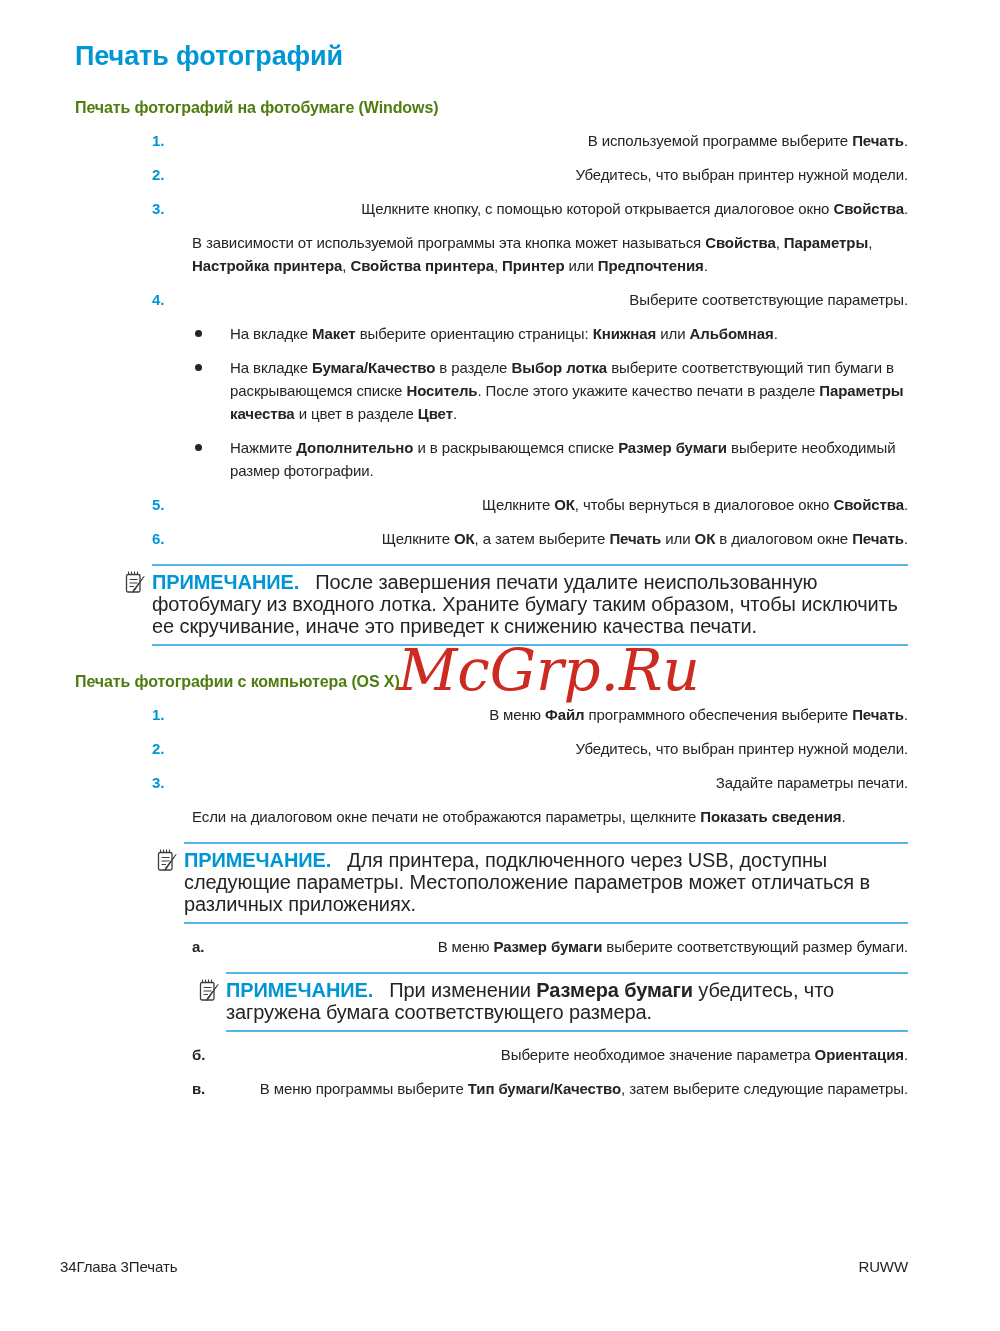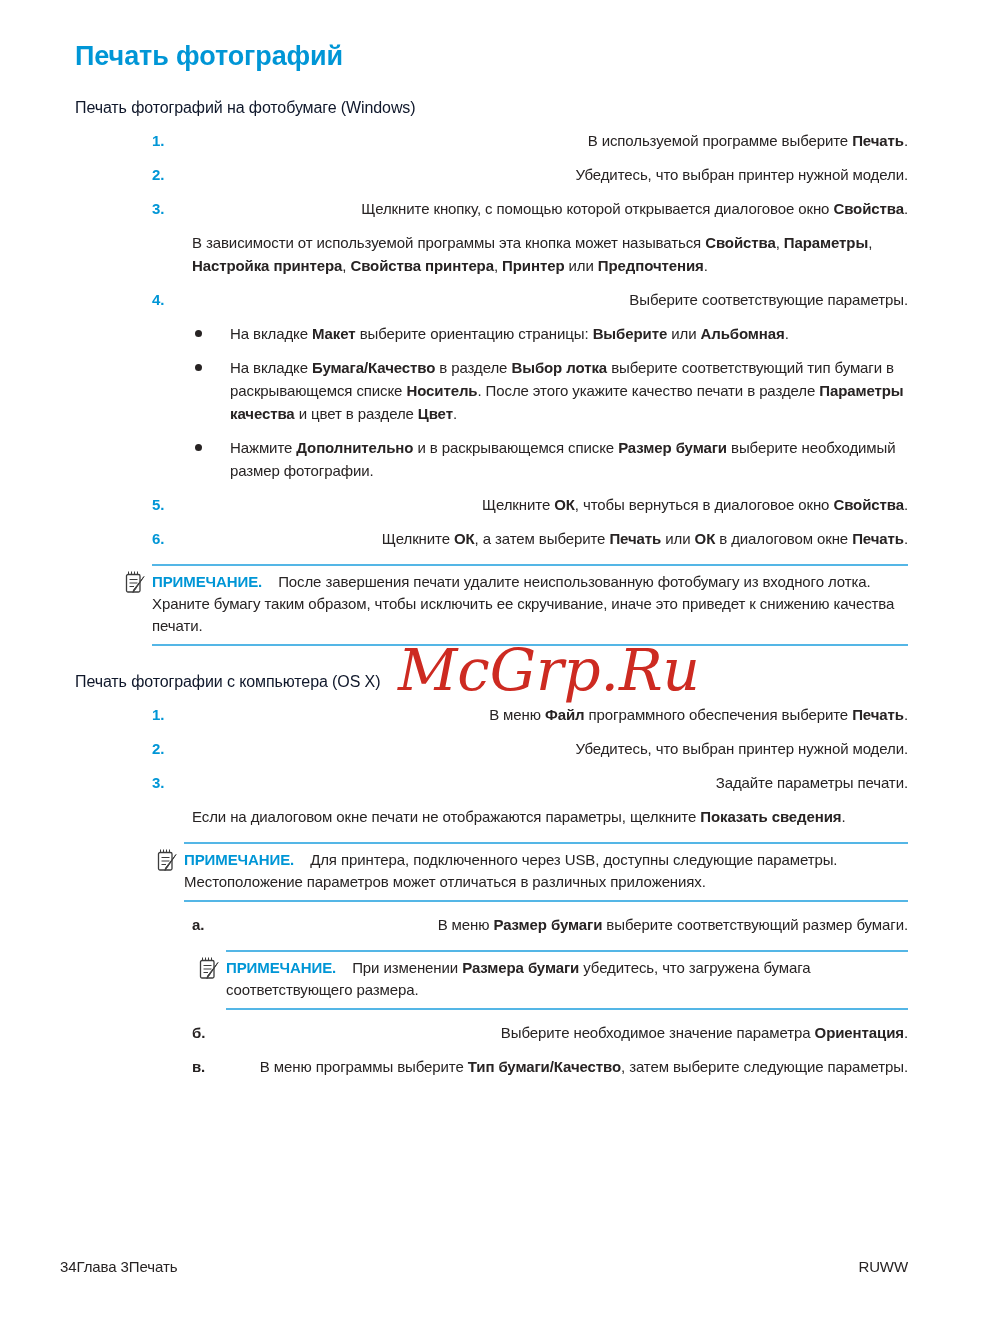--- a/index.html
+++ b/index.html
@@ -6,21 +6,21 @@
   html,body { background:#ffffff; }
   .page {
     position:relative; width:1000px; height:1331px; margin:0 auto;
     background:#ffffff; overflow:hidden;
     font-family:"Liberation Sans", sans-serif;
     color:#272323; letter-spacing:-0.1px;
   }
   .content { position:absolute; top:0; left:0; right:0; }
 
   .h1 { margin:40px 95px 0 75px; font-size:27px; font-weight:bold; color:#0096d6; line-height:32px; }
-  .h2 { margin:26px 95px 0 75px; font-size:16px; font-weight:normal; color:#0f172a; line-height:20px; }
+  .h2 { margin:26px 95px 0 75px; font-size:16px; font-weight:bold; color:#4d7c0f; line-height:20px; }
 
   .p      { margin:18px 92px 0 152px; font-size:15px; line-height:23px; }
   .sub-p  { margin:11px 92px 0 192px; font-size:15px; line-height:23px; }
 
   .li { display:flex; margin:11px 92px 0 152px; font-size:15px; line-height:23px; }
   .li .marker { flex:none; width:40px; font-weight:bold; color:#0096d6; }
   .li.alpha { margin-left:192px; }
   .li.alpha .marker { color:#272323; }
   .li .li-text { flex:1;text-align:right; }
 
@@ -29,21 +29,21 @@
   .bullet-li .dot { display:block; width:7px; height:7px; border-radius:50%; background:#272323; margin-top:8px; }
   .bullet-li .li-text { flex:1; }
 
   .note { display:flex; align-items:flex-start; margin:14px 92px 0 0; }
   .note.l0 { margin-left:124px; }
   .note.l1 { margin-left:156px; }
   .note.l2 { margin-left:198px; }
   .note .icon-col { flex:none; width:28px; padding-top:6px; }
   .note .note-body {
     flex:1; border-top:2px solid #54b6e6; border-bottom:2px solid #54b6e6;
-    padding:5px 0 7px; font-size:15px; line-height:22px;
+    padding:5px 0 7px; font-size:20px; line-height:22px;
   }
   .note .note-label { color:#0096d6; font-weight:bold; margin-right:16px; }
 
   .b { font-weight:bold; }
   .link { color:#45b0e3; text-decoration:underline; cursor:pointer; }
 
   .watermark {
     position:absolute; left:398px; top:636px; z-index:5; pointer-events:none;
     font-size:58px; font-style:italic; font-weight:normal;
     font-family:"DejaVu Serif", serif; color:#cd2a21; white-space:nowrap;
@@ -80,21 +80,21 @@
       </div>
       <p class="sub-p"><span>В зависимости от используемой программы эта кнопка может называться </span><span class="b">Свойства</span><span>, </span><span class="b">Параметры</span><span>, </span><span class="b">Настройка принтера</span><span>, </span><span class="b">Свойства принтера</span><span>, </span><span class="b">Принтер</span><span> или </span><span class="b">Предпочтения</span><span>.</span></p>
       <div class="li">
         <span class="marker">4.</span>
         <span class="li-text"><span>Выберите соответствующие параметры.</span></span>
       </div>
       <div class="bullet-li">
         <span class="dot-col">
           <span class="dot"></span>
         </span>
-        <span class="li-text"><span>На вкладке </span><span class="b">Макет</span><span> выберите ориентацию страницы: </span><span class="b">Выберите</span><span> или </span><span class="b">Альбомная</span><span>.</span></span>
+        <span class="li-text"><span>На вкладке </span><span class="b">Макет</span><span> выберите ориентацию страницы: </span><span class="b">Книжная</span><span> или </span><span class="b">Альбомная</span><span>.</span></span>
       </div>
       <div class="bullet-li">
         <span class="dot-col">
           <span class="dot"></span>
         </span>
         <span class="li-text"><span>На вкладке </span><span class="b">Бумага/Качество</span><span> в разделе </span><span class="b">Выбор лотка</span><span> выберите соответствующий тип бумаги в раскрывающемся списке </span><span class="b">Носитель</span><span>. После этого укажите качество печати в разделе </span><span class="b">Параметры качества</span><span> и цвет в разделе </span><span class="b">Цвет</span><span>.</span></span>
       </div>
       <div class="bullet-li">
         <span class="dot-col">
           <span class="dot"></span>

